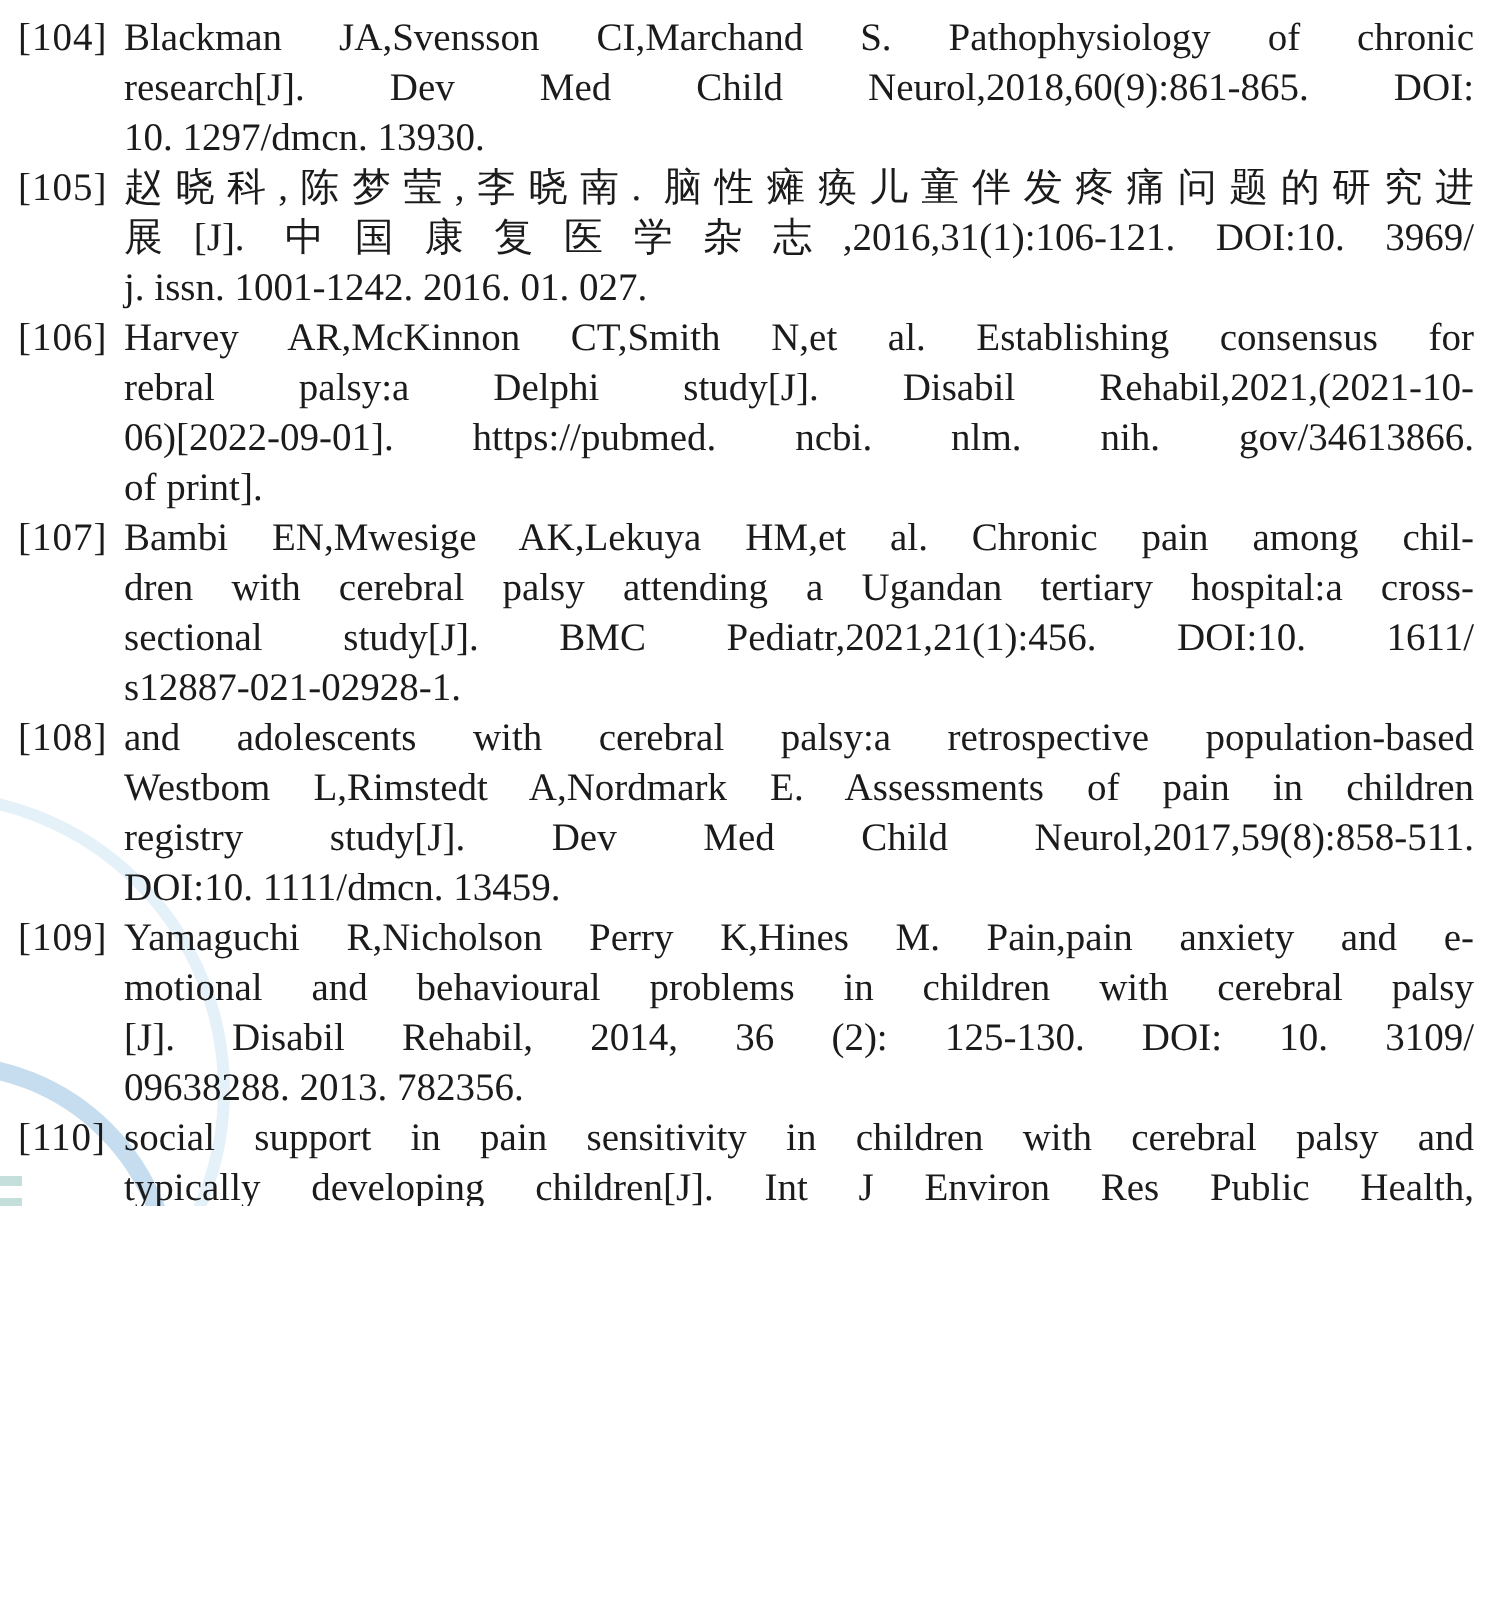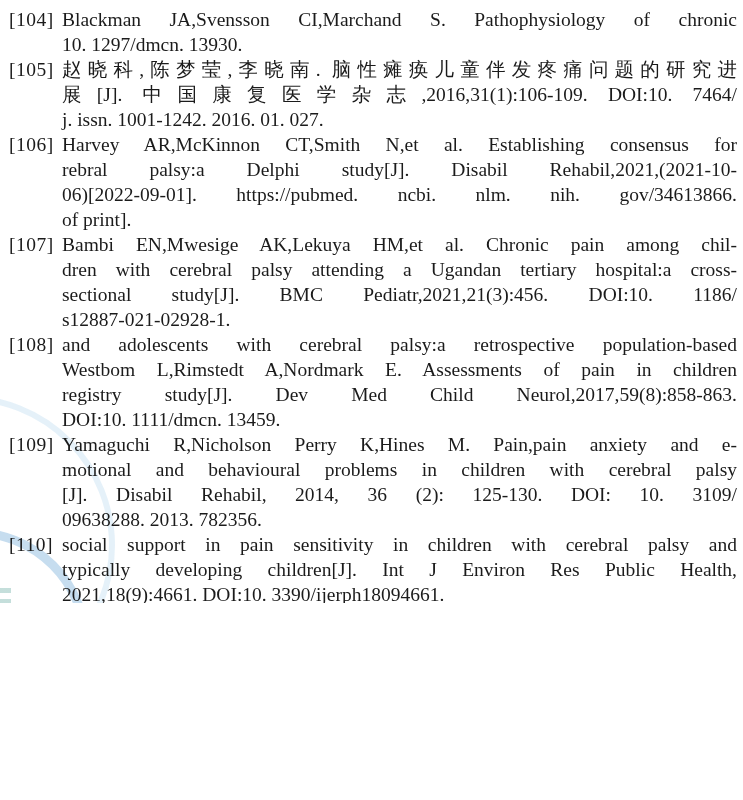--- a/index.html
+++ b/index.html
@@ -77,55 +77,56 @@
     <div class="wm-teal-mark"></div>
     <div class="wm-peach" style="background: rgb(251, 231, 207);"></div>
     <div class="wm-orange" style="background: rgb(244, 188, 98);"></div>
   </div>
 
   <div class="refs" style="color: rgb(27, 27, 27);">
       <div class="ref">
         <span class="refnum">[104]</span>
         <div class="para">
           <div class="line">Blackman JA,Svensson CI,Marchand S. Pathophysiology of chronic</div>
+          <div class="line">research[J]. Dev Med Child Neurol,2018,60(9):861-865. DOI:</div>
           <div class="line last">10. 1297/dmcn. 13930.</div>
         </div>
       </div>
       <div class="ref">
         <span class="refnum">[105]</span>
         <div class="para">
           <div class="line">赵晓科,陈梦莹,李晓南. 脑性瘫痪儿童伴发疼痛问题的研究进</div>
-          <div class="line">展[J]. 中国康复医学杂志,2016,31(1):106-109. DOI:10. 7464/</div>
+          <div class="line">展[J]. 中国康复医学杂志,2016,31(1):106-121. DOI:10. 3969/</div>
           <div class="line last">j. issn. 1001-1242. 2016. 01. 027.</div>
         </div>
       </div>
       <div class="ref">
         <span class="refnum">[106]</span>
         <div class="para">
           <div class="line">Harvey AR,McKinnon CT,Smith N,et al. Establishing consensus for</div>
           <div class="line">rebral palsy:a Delphi study[J]. Disabil Rehabil,2021,(2021-10-</div>
           <div class="line">06)[2022-09-01]. https://pubmed. ncbi. nlm. nih. gov/34613866.</div>
           <div class="line last">of print].</div>
         </div>
       </div>
       <div class="ref">
         <span class="refnum">[107]</span>
         <div class="para">
           <div class="line">Bambi EN,Mwesige AK,Lekuya HM,et al. Chronic pain among chil-</div>
           <div class="line">dren with cerebral palsy attending a Ugandan tertiary hospital:a cross-</div>
-          <div class="line">sectional study[J]. BMC Pediatr,2021,21(3):456. DOI:10. 1186/</div>
+          <div class="line">sectional study[J]. BMC Pediatr,2021,21(1):456. DOI:10. 1611/</div>
           <div class="line last">s12887-021-02928-1.</div>
         </div>
       </div>
       <div class="ref">
         <span class="refnum">[108]</span>
         <div class="para">
           <div class="line">and adolescents with cerebral palsy:a retrospective population-based</div>
           <div class="line">Westbom L,Rimstedt A,Nordmark E. Assessments of pain in children</div>
-          <div class="line">registry study[J]. Dev Med Child Neurol,2017,59(8):858-863.</div>
+          <div class="line">registry study[J]. Dev Med Child Neurol,2017,59(8):858-511.</div>
           <div class="line last">DOI:10. 1111/dmcn. 13459.</div>
         </div>
       </div>
       <div class="ref">
         <span class="refnum">[109]</span>
         <div class="para">
           <div class="line">Yamaguchi R,Nicholson Perry K,Hines M. Pain,pain anxiety and e-</div>
           <div class="line">motional and behavioural problems in children with cerebral palsy</div>
           <div class="line">[J]. Disabil Rehabil, 2014, 36 (2): 125-130. DOI: 10. 3109/</div>
           <div class="line last">09638288. 2013. 782356.</div>

